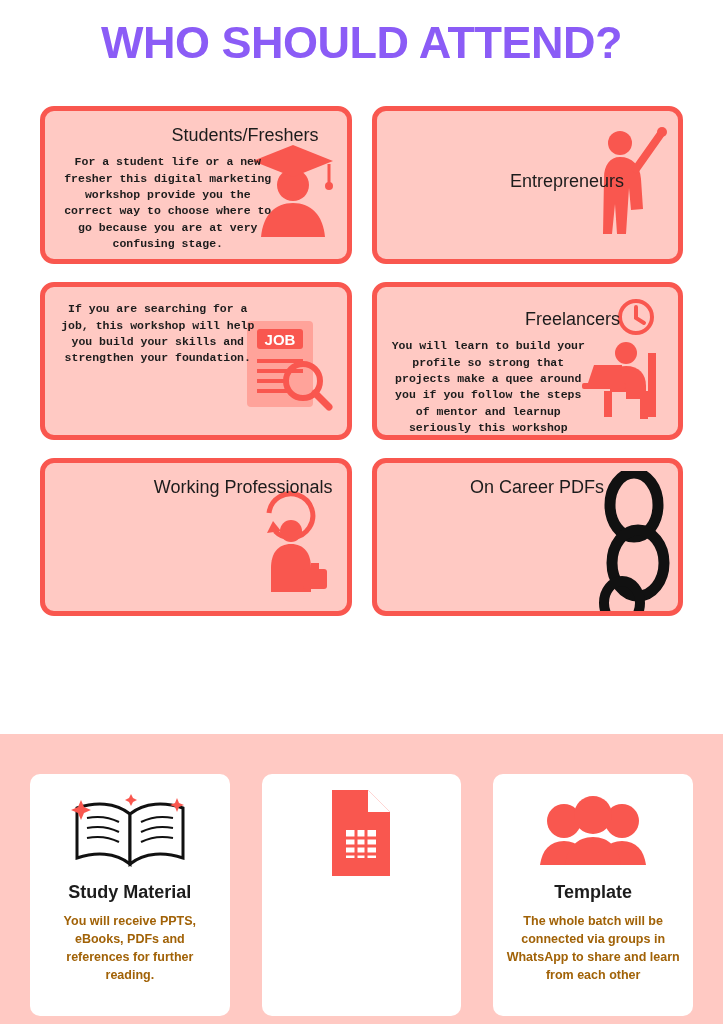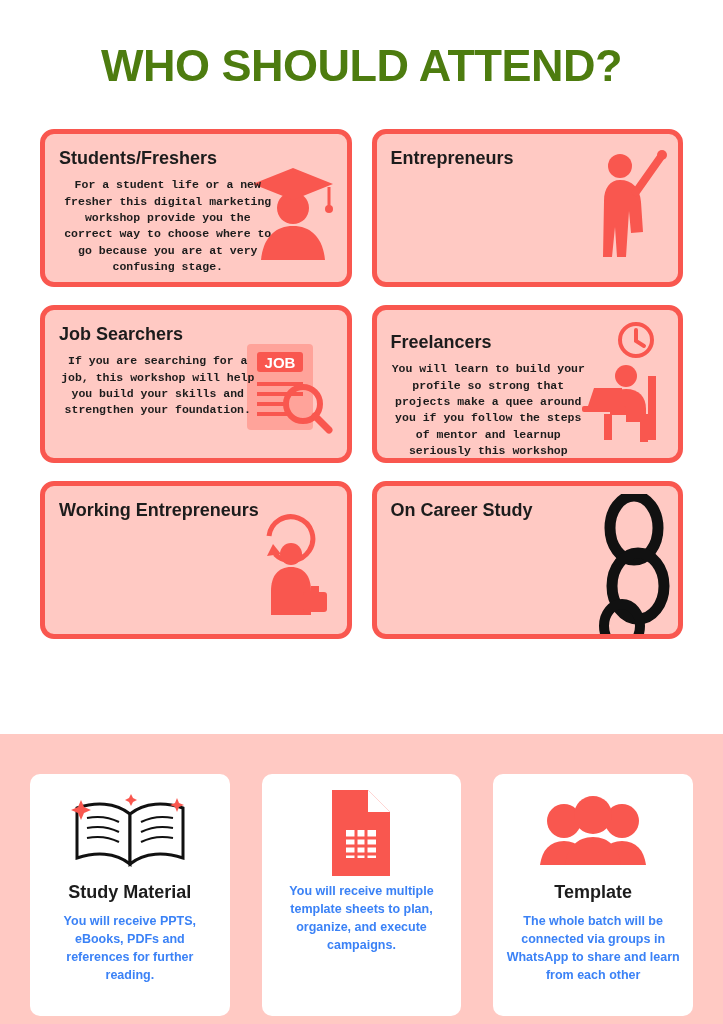--- a/index.html
+++ b/index.html
@@ -13,48 +13,48 @@
   .page {
     position: relative;
     width: 723px;
     height: 1024px;
     background: #ffffff;
   }
 
   
   .title {
     text-align: center;
-    color: #4d7c0f;
+    color: #8b5cf6;
     font-size: 45px;
     font-weight: bold;
     letter-spacing: -0.5px;
-    padding-top: 42px;
+    padding-top: 19px;
     line-height: 1.05;
   }
 
   
   .grid {
     display: grid;
     grid-template-columns: 1fr 1fr;
     gap: 18px 20px;
     padding: 40px 40px 0 40px;
   }
   .card {
     position: relative;
     background: #ffc9c3;
     border: 5px solid #f9574f;
     border-radius: 14px;
     height: 158px;
     padding: 14px 14px 10px 14px;
     overflow: hidden;
   }
   .card-title {
-    text-align: left;
+    text-align: right;
     font-size: 18px;
-    font-weight: bold;
+    font-weight: normal;
     color: #1c1c1c;
     margin-bottom: 8px;
     position: relative;
     z-index: 2;
   }
   .card-body {
     text-align: center;
     font-size: 11.5px;
     line-height: 1.42;
     font-weight: bold;
@@ -68,21 +68,21 @@
     z-index: 1;
     pointer-events: none;
   }
   
   .card.c1 .card-body { padding-right: 56px; }
   .card.c2 .card-body { padding-right: 64px; }
   .card.c3 .card-body { padding-right: 76px; }
   .card.c4 .card-body { padding-right: 78px; }
   .card.c5 .card-body { padding-right: 58px; }
   .card.c6 .card-body { padding-right: 86px; }
-  .card.c2 .card-title { padding-right: 40px; }
+  .card.c2 .card-title { padding-right: 40px; margin-top: 46px; }
   .card.c4 .card-title { padding-right: 44px; margin-top: 8px; }
   .card.c6 .card-title { padding-right: 60px; }
   .card.c1 .card-title { padding-right: 14px; }
 
   
   .band {
     position: absolute;
     left: 0; right: 0;
     bottom: 0;
     height: 290px;
@@ -111,21 +111,21 @@
   .tile-title {
     font-size: 18px;
     font-weight: bold;
     color: #1c1c1c;
     margin-bottom: 9px;
   }
   .tile-body {
     font-size: 12.5px;
     font-weight: bold;
     line-height: 1.45;
-    color: #3b82f6;
+    color: #a16207;
   }
 </style>
 </head>
 <body>
 
 <div class="page">
 
   <h1 class="title">WHO SHOULD ATTEND?</h1>
 
   <div class="grid">
@@ -157,21 +157,20 @@
         <rect x="10" y="6" width="66" height="86" rx="4" fill="#ffa39a"></rect>
         <rect x="20" y="14" width="46" height="20" rx="3" fill="#f9574f"></rect>
         <text x="43" y="30" font-family="Liberation Sans, sans-serif" font-size="15" font-weight="bold" fill="#ffffff" text-anchor="middle">JOB</text>
         <rect x="20" y="44" width="46" height="4" fill="#f9574f"></rect>
         <rect x="20" y="54" width="46" height="4" fill="#f9574f"></rect>
         <rect x="20" y="64" width="30" height="4" fill="#f9574f"></rect>
         <rect x="20" y="74" width="30" height="4" fill="#f9574f"></rect>
         <circle cx="66" cy="66" r="17" fill="none" stroke="#f9574f" stroke-width="6"></circle>
         <path d="M78 78 92 92" stroke="#f9574f" stroke-width="7" stroke-linecap="round"></path>
       </svg>
-      <div class="card-title">Job Searchers</div>
       <div class="card-body">If you are searching for a job, this workshop will help you build your skills and strengthen your foundation.</div>
     </div>
 
     <div class="card c4">
       <svg class="art" style="right:6px; top:10px;" width="108" height="130" viewBox="0 0 108 130">
         <circle cx="72" cy="20" r="16" fill="none" stroke="#f9574f" stroke-width="4"></circle>
         <path d="M72 10v11l8 5" stroke="#f9574f" stroke-width="4" fill="none" stroke-linecap="round"></path>
         <circle cx="62" cy="56" r="11" fill="#f9574f"></circle>
         <path d="M62 69c13 0 20 8 20 20v6H46v-9c0-10 6-17 16-17z" fill="#f9574f"></path>
         <rect x="18" y="86" width="44" height="6" rx="2" fill="#f9574f"></rect>
@@ -187,30 +186,30 @@
 
     <div class="card c5">
       <svg class="art" style="right:10px; top:28px;" width="92" height="118" viewBox="0 0 92 118">
         <path d="M24 22a22 22 0 1 1 6 18" stroke="#f9574f" stroke-width="5" fill="none"></path>
         <path d="M28 30l-6 12 14-2z" fill="#f9574f"></path>
         <circle cx="46" cy="40" r="11" fill="#f9574f"></circle>
         <path d="M46 53c13 0 20 9 20 24v24H26V77c0-15 7-24 20-24z" fill="#f9574f"></path>
         <rect x="58" y="78" width="24" height="20" rx="3" fill="#f9574f"></rect>
         <rect x="66" y="72" width="8" height="6" fill="#f9574f"></rect>
       </svg>
-      <div class="card-title">Working Entrepreneurs</div>
+      <div class="card-title">Working Professionals</div>
     </div>
 
     <div class="card c6">
       <svg class="art" style="right:0px; top:8px;" width="96" height="150" viewBox="0 0 96 150">
         <ellipse cx="52" cy="34" rx="24" ry="32" fill="none" stroke="#111111" stroke-width="11"></ellipse>
         <ellipse cx="56" cy="92" rx="26" ry="33" fill="none" stroke="#111111" stroke-width="11"></ellipse>
         <ellipse cx="40" cy="132" rx="18" ry="22" fill="none" stroke="#111111" stroke-width="10"></ellipse>
       </svg>
-      <div class="card-title">On Career Study</div>
+      <div class="card-title">On Career PDFs</div>
     </div>
 
   </div>
 
   <div class="band">
     <div class="band-inner">
 
       <div class="tile">
         <div class="tile-icon">
           <svg width="130" height="82" viewBox="0 0 130 82">
@@ -229,21 +228,20 @@
 
       <div class="tile">
         <div class="tile-icon">
           <svg width="74" height="90" viewBox="0 0 74 90">
             <path d="M8 2h36l22 22v64H8z" fill="#f9574f"></path>
             <path d="M44 2l22 22H44z" fill="#ffffff"></path>
             <rect x="22" y="42" width="30" height="28" fill="#ffffff"></rect>
             <path d="M22 50h30M22 58h30M22 66h30M32 42v28M42 42v28" stroke="#f9574f" stroke-width="3"></path>
           </svg>
         </div>
-        <div class="tile-body">You will receive multiple template sheets to plan, organize, and execute campaigns.</div>
       </div>
 
       <div class="tile">
         <div class="tile-icon">
           <svg width="110" height="76" viewBox="0 0 110 76">
             <circle cx="26" cy="26" r="17" fill="#f9574f"></circle>
             <circle cx="84" cy="26" r="17" fill="#f9574f"></circle>
             <circle cx="55" cy="20" r="19" fill="#f9574f"></circle>
             <path d="M26 46c14 0 22 9 24 24H2c2-15 10-24 24-24z" fill="#f9574f"></path>
             <path d="M84 46c14 0 22 9 24 24H60c2-15 10-24 24-24z" fill="#f9574f"></path>

